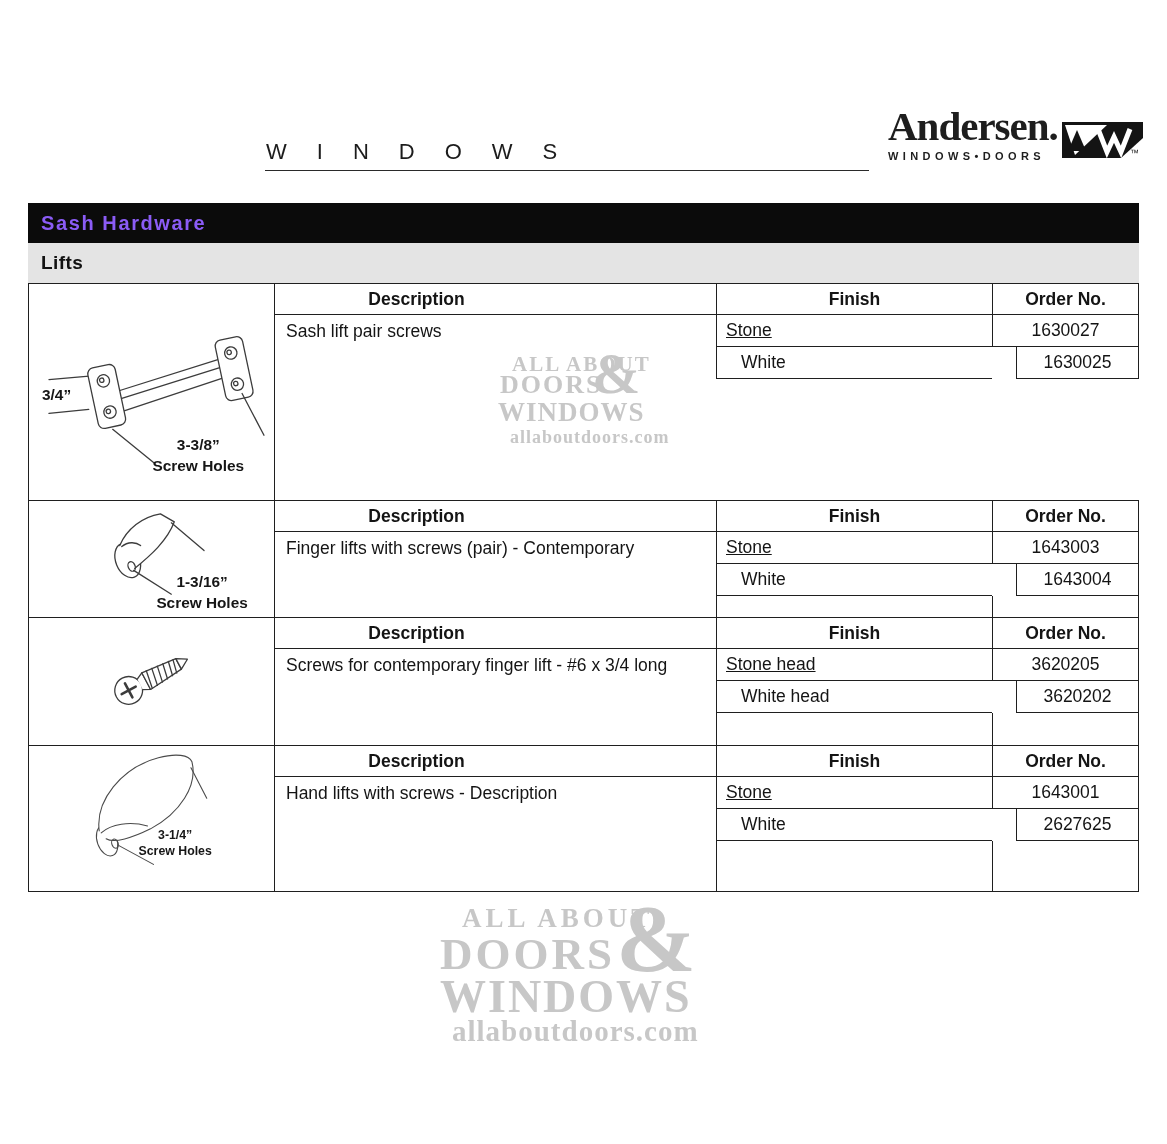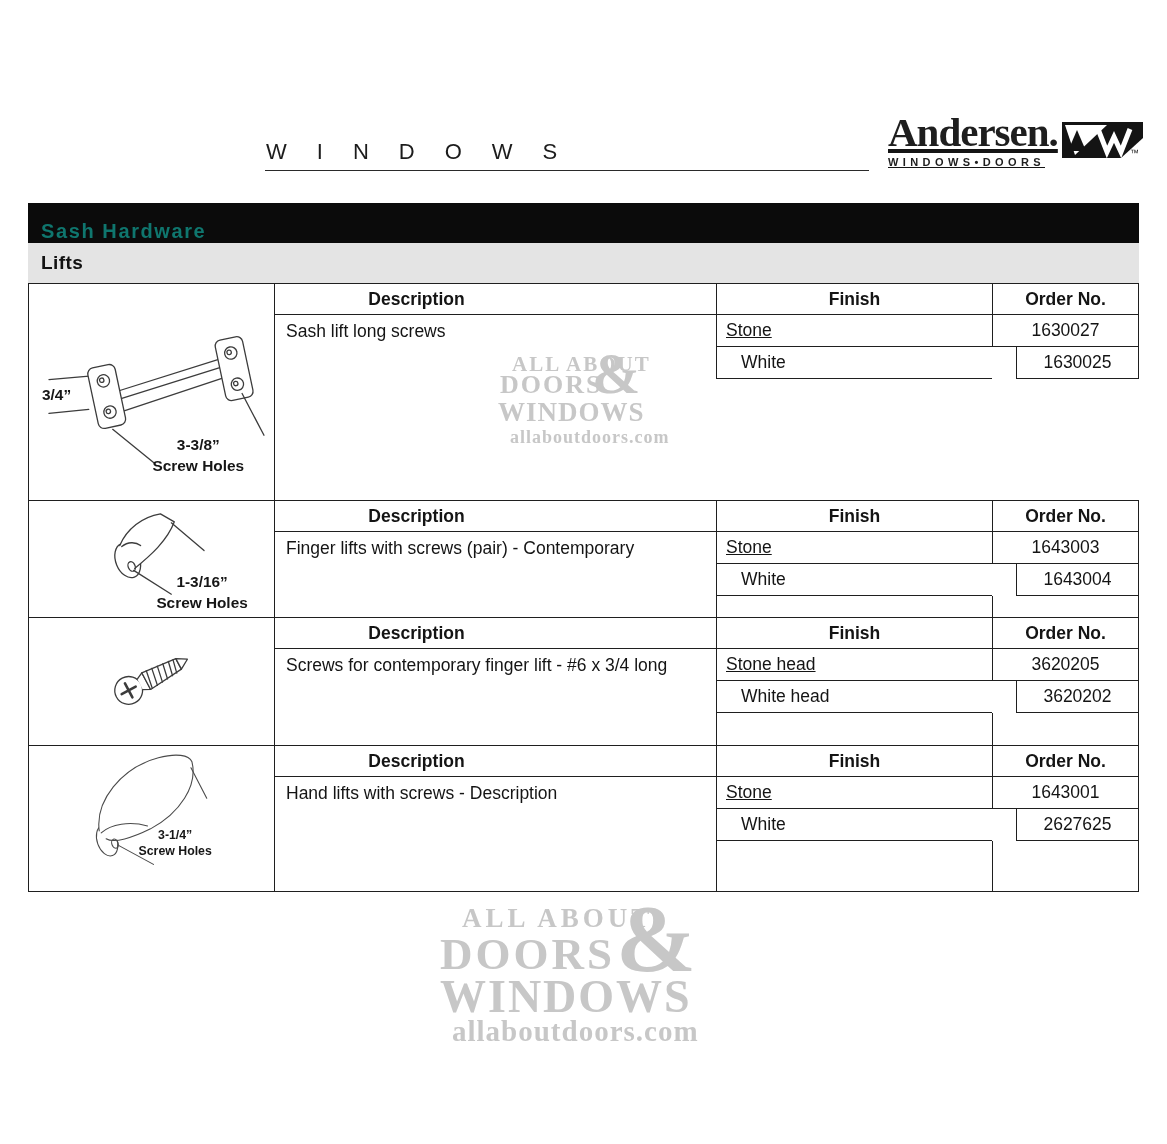--- a/index.html
+++ b/index.html
@@ -8,31 +8,31 @@
     font-family:"Liberation Sans", sans-serif; color:#141414; overflow:hidden;
   }
 
   
   .masthead-windows {
     position:absolute; left:266px; top:139px; font-size:22px; letter-spacing:30px;
     color:#1c1c1c; white-space:nowrap;
   }
   .masthead-rule { position:absolute; left:265px; top:170px; width:604px; border-top:1.6px solid #2a2a2a; }
 
-  .brand { position:absolute; left:888px; top:112px;text-decoration:underline; }
+  .brand { position:absolute; left:888px; top:106px; }
   .brand-name {
     font-family:"Liberation Serif", serif; font-weight:bold; font-size:41px; line-height:1;
     letter-spacing:-1px; color:#1e1e1e;
   }
   .brand-subtitle { margin-top:3px; font-size:11px; font-weight:bold; letter-spacing:4.4px; color:#1e1e1e; }
   .brand-emblem { position:absolute; left:1062px; top:122px; }
 
   
   .bar { position:absolute; left:28px; width:1111px; height:40px; box-sizing:border-box; padding-left:13px; display:flex; align-items:center; }
-  .bar-black { top:203px; background:var(--bar-black,#0b0b0b); color:#0f766e; font-weight:bold; font-size:20px; letter-spacing:1.6px;align-items:flex-end; }
+  .bar-black { top:203px; background:var(--bar-black,#0b0b0b); color:#8b5cf6; font-weight:bold; font-size:20px; letter-spacing:1.6px; }
   .bar-gray  { top:243px; background:var(--bar-gray,#e4e4e4); color:#121212; font-weight:bold; font-size:19px; letter-spacing:0.4px; }
 
   
   .catalog { position:absolute; left:28px; top:283px; width:1111px; border-left:1.5px solid var(--border-color,#1f1f1f); box-sizing:border-box; }
   .section { display:flex; border-top:1.5px solid var(--border-color,#1f1f1f); box-sizing:border-box; }
   .section.s1 { height:217px; }
   .section.s2 { height:117px; }
   .section.s3 { height:128px; }
   .section.s4 { height:147px; border-bottom:1.5px solid var(--border-color,#1f1f1f); }
   .illus { width:246px; flex:none; border-right:1.5px solid var(--border-color,#1f1f1f); box-sizing:border-box; position:relative; }
@@ -137,21 +137,21 @@
           <text class="lbl15" x="13" y="117">3/4”</text>
           <text class="lbl15" x="170" y="167" text-anchor="middle">3-3/8”</text>
           <text class="lbl15" x="170" y="188" text-anchor="middle">Screw Holes</text>
         </svg>
       </div>
       <div class="content">
         <div class="subtable">
           <div class="hcell hdesc">Description</div>
           <div class="hcell hfin vline">Finish</div>
           <div class="hcell hord vline">Order No.</div>
-          <div class="dcell desc">Sash lift long screws</div>
+          <div class="dcell desc">Sash lift pair screws</div>
           <div class="dcell fin1 vline bline">Stone</div>
           <div class="dcell ord1 vline bline">1630027</div>
           <div class="dcell fin2 vline bline">White</div>
           <div class="dcell ord2 vline bline">1630025</div>
         </div>
       </div>
     </section>
 
     <section class="section s2 full">
       <div class="illus">

